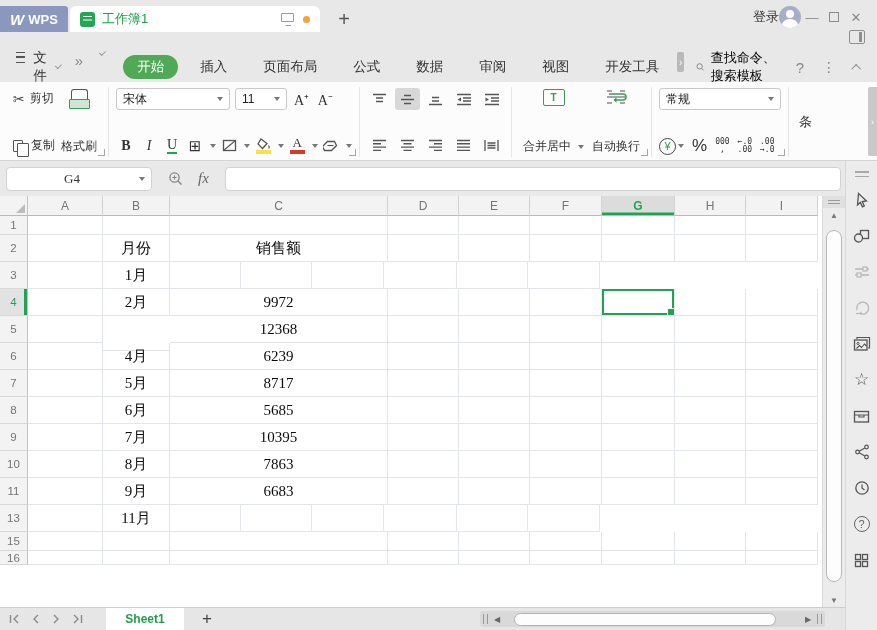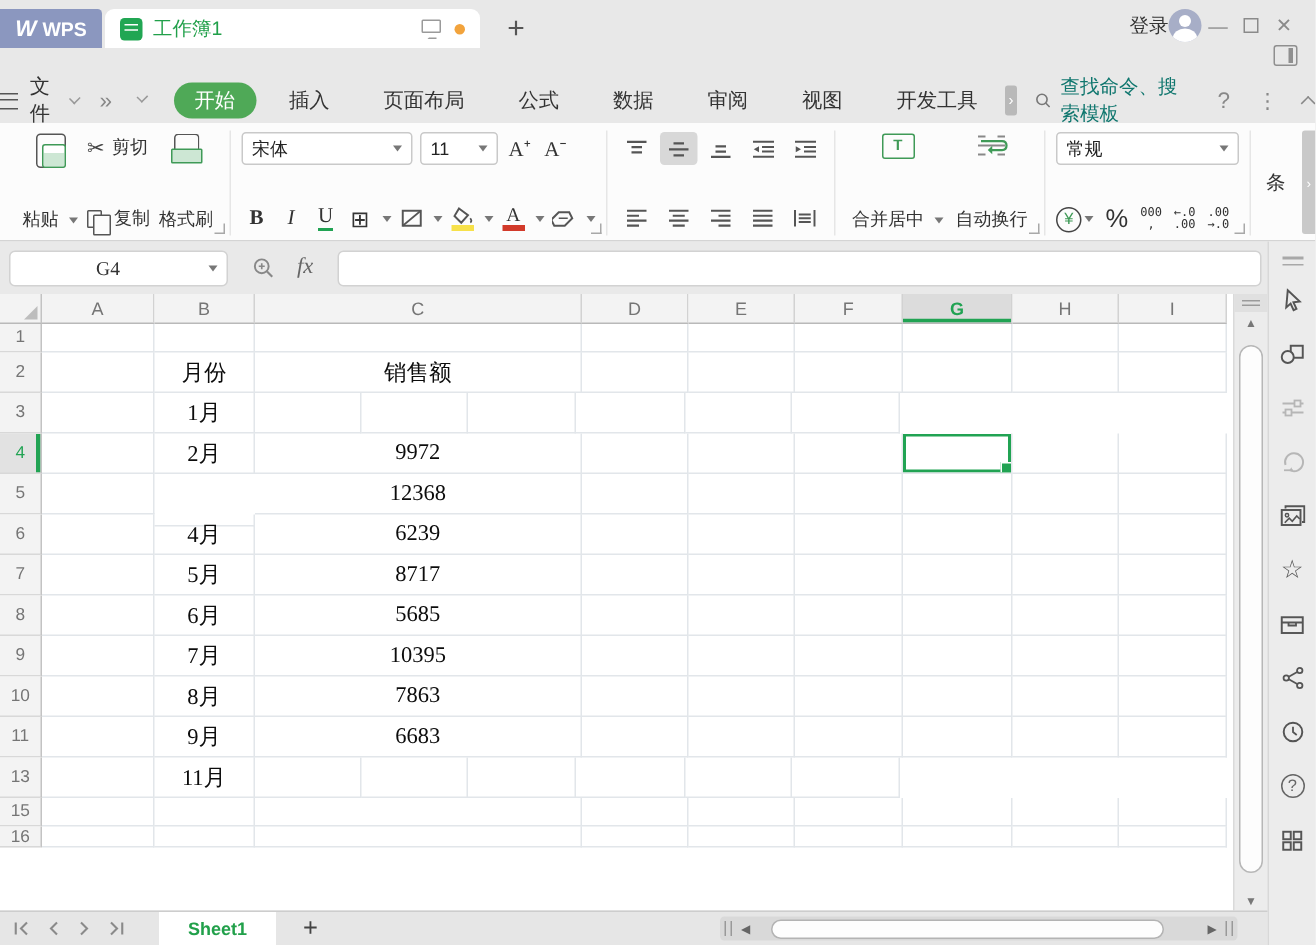--- a/index.html
+++ b/index.html
@@ -26,31 +26,31 @@
   .login{font-size:13px;color:#333}
   .avatar{width:22px;height:22px;border-radius:50%;background:#a7aec7;position:relative;overflow:hidden}
   .avatar:before{content:"";position:absolute;left:7px;top:4px;width:8px;height:8px;border-radius:50%;background:#fff}
   .avatar:after{content:"";position:absolute;left:3px;top:13px;width:16px;height:12px;border-radius:50%;background:#fff}
   .winbtn{color:#8a8a8a;font-size:13px;width:22px;text-align:center}
   .maxbox{display:inline-block;width:10px;height:10px;border:1.4px solid #8a8a8a}
   .sidetoggle{position:absolute;right:12px;top:30px;width:16px;height:14px;border:1.4px solid #8f8f8f;border-radius:2px}
   .sidetoggle:before{content:"";position:absolute;right:2px;top:1px;bottom:1px;width:3px;background:#8f8f8f}
 
   
-  .menubar{position:absolute;top:52px;left:0;right:0;height:30px;display:flex;align-items:center;padding:0 0;font-size:13.5px;color:#333}
+  .menubar{position:absolute;top:52px;left:0;right:0;height:30px;display:flex;padding:0 16px;font-size:13.5px;color:#333}
   .burger{width:15px;height:11px;border-top:1.6px solid #555;border-bottom:1.6px solid #555;position:relative;margin-right:8px}
   .burger:before{content:"";position:absolute;left:0;right:0;top:3.4px;height:1.6px;background:#555}
   .chev{display:inline-block;width:6px;height:6px;border-right:1.4px solid #999;border-bottom:1.4px solid #999;transform:rotate(45deg) translateY(-2px)}
   .filebtn{display:flex;align-items:center;gap:6px;margin-right:16px}
   .guillemet{color:#888;font-size:15px;margin-right:16px}
   .qa-caret{margin-right:20px;position:relative;top:-1px}
   .mtab{padding:3px 14px;margin-right:8px;border-radius:12px;white-space:nowrap}
   .mtab.active{background:#4fa957;color:#fff}
   .devexp{width:11px;height:20px;background:#b9b9b9;color:#fff;font-size:10px;display:flex;align-items:center;justify-content:center;border-radius:2px;margin-left:-4px;margin-right:12px}
-  .searchbox{display:flex;align-items:center;gap:6px;color:#0f766e;font-size:13px;margin-right:14px}
+  .searchbox{display:flex;align-items:center;gap:6px;color:#000000;font-size:13px;margin-right:14px}
   .mb-right{margin-left:auto;display:flex;align-items:center;gap:18px;color:#888}
   .qmark{font-size:15px;color:#888}
   .kebab{font-size:14px;color:#888;letter-spacing:0}
   .chevup{display:inline-block;width:7px;height:7px;border-left:1.5px solid #888;border-top:1.5px solid #888;transform:rotate(45deg) translateY(2px)}
 
   
   .ribbon{position:absolute;top:82px;left:0;right:0;height:79px;background:#fcfcfc;border-bottom:1px solid #d4d4d4;display:flex;align-items:stretch;padding:5px 0 3px 4px}
   .rgroup{display:flex;padding:1px 7px;position:relative}
   .rgroup.col{flex-direction:column;justify-content:space-between}
   .rgroup:not(:last-child){border-right:1px solid #e6e6e6}
@@ -205,27 +205,20 @@
     </span>
     <span class="mb-right">
       <span class="qmark">?</span>
       <span class="kebab">⋮</span>
       <span class="chevup"></span>
     </span>
   </div>
 
   <div class="ribbon">
     <div class="rgroup launch">
-      <div class="bigbtn">
-        <span class="clip"></span>
-        <span class="smallbtn">
-            <span>粘贴</span>
-            <span class="caret-d"></span>
-          </span>
-      </div>
       <div class="smallcol">
         <span class="smallbtn">
             <span class="scissors">✂</span>
             <span>剪切</span>
           </span>
         <span class="smallbtn">
             <span class="copyico"></span>
             <span>复制</span>
           </span>
       </div>

